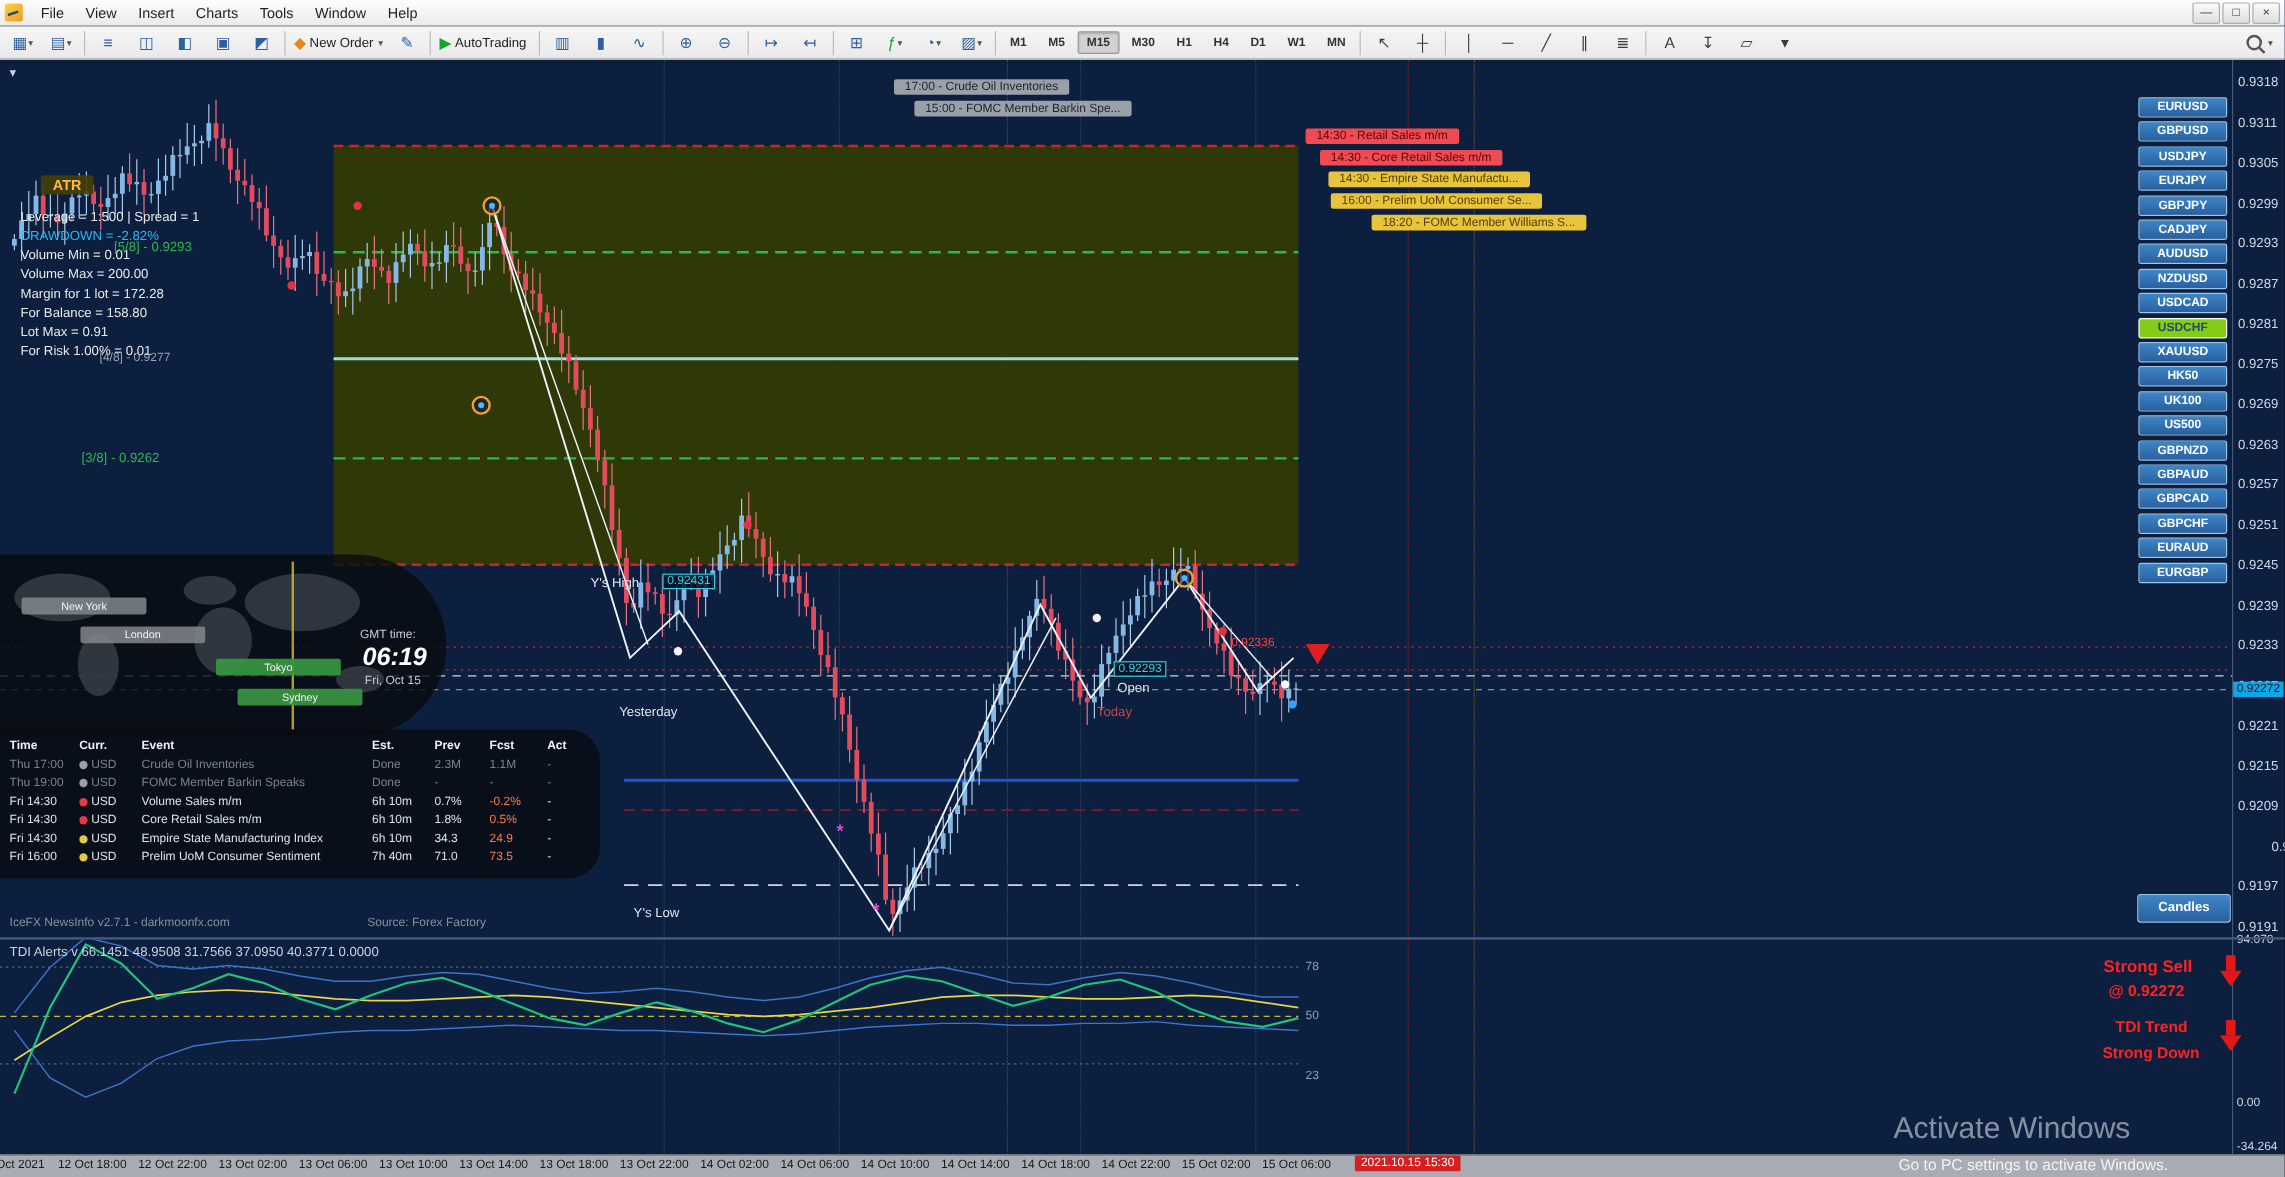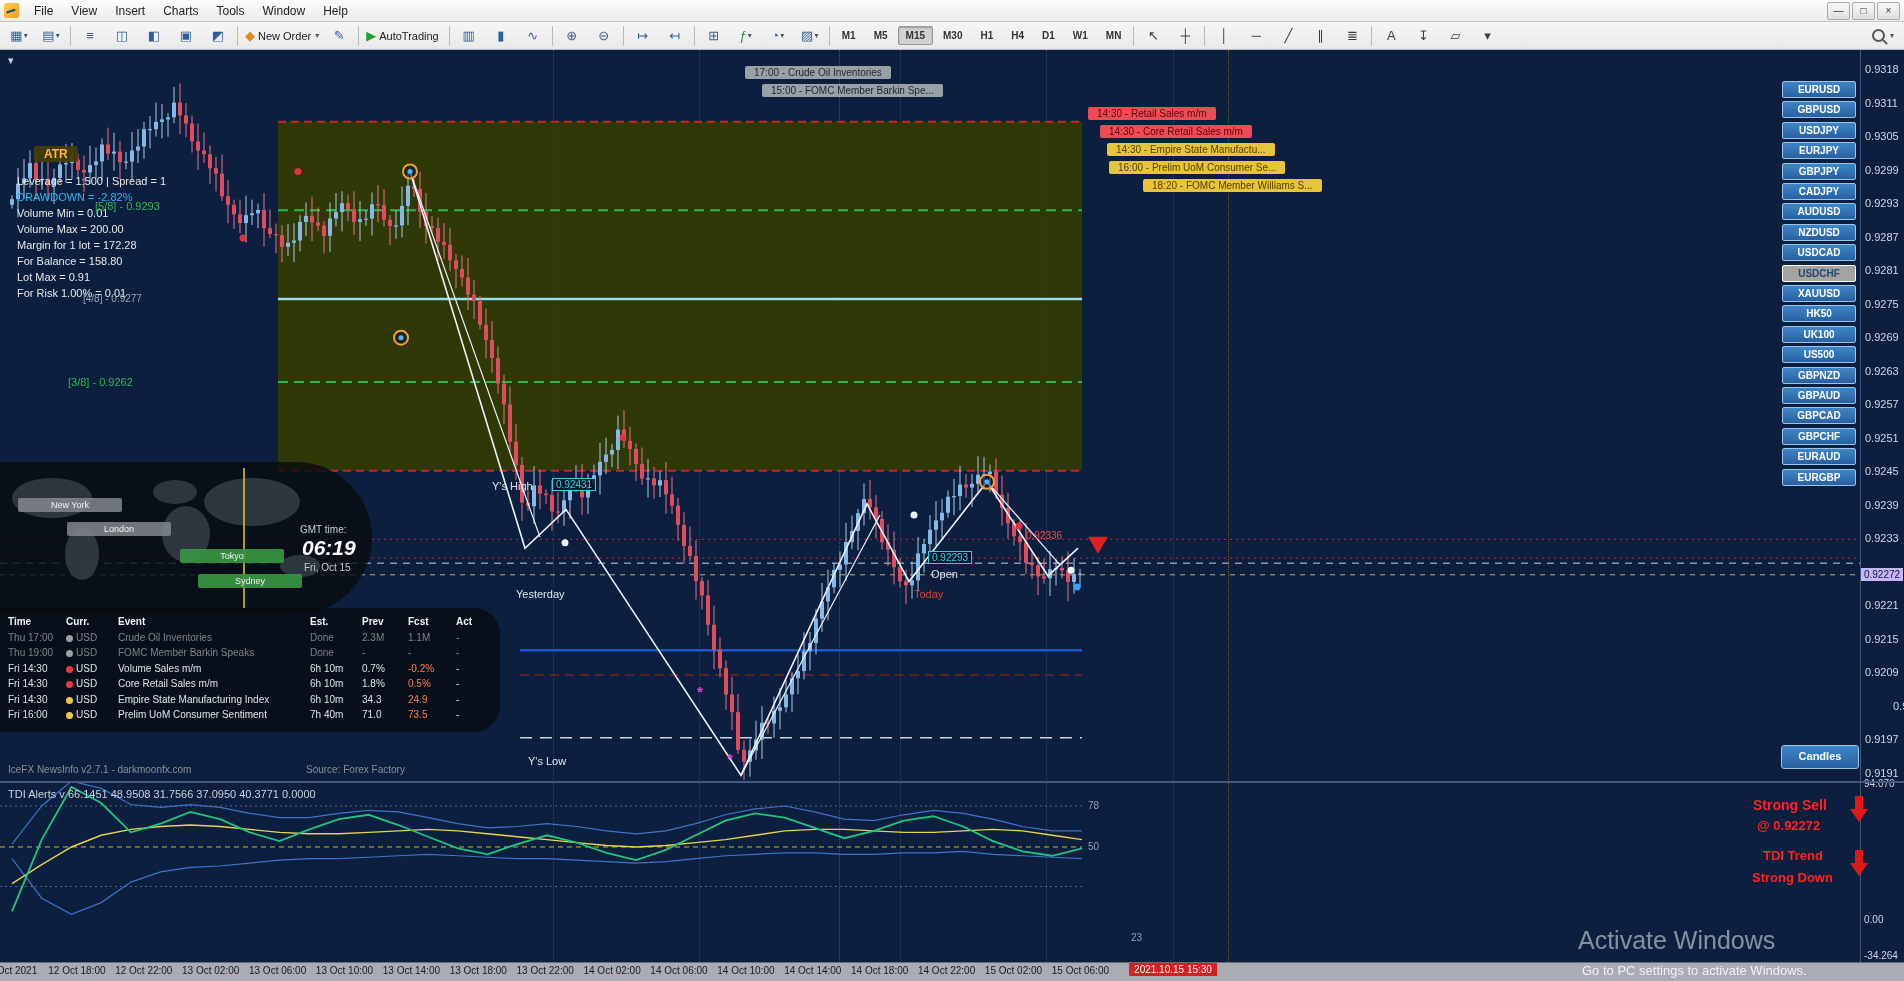--- a/index.html
+++ b/index.html
@@ -77,28 +77,28 @@
   .nt-cell.past{color:#7d828a;}
   .nt-cell.fcst{color:#ff7a50;}
   .dot{display:inline-block;width:7px;height:7px;border-radius:50%;margin-right:3px;vertical-align:-1px;}
   .dot-gray{background:#9aa0a6}.dot-red{background:#e53945}.dot-yellow{background:#e8c93e}
 
   .chart-footer{position:absolute;top:764px;font-size:10px;color:#8a8f96;z-index:11;white-space:nowrap;}
 
   
   .axis-border{position:absolute;left:1860px;top:50px;width:1px;height:912px;background:#44587a;z-index:3;}
   .pa-label{position:absolute;left:1865px;font-size:11px;color:#cfd8e6;z-index:4;}
-  .pa-current{position:absolute;left:1861px;top:568px;width:42px;background:#c4b5fd;color:#15181d;
+  .pa-current{position:absolute;left:1861px;top:568px;width:42px;background:#0ea5e9;color:#15181d;
     font-size:10px;text-align:center;padding:1px 0;z-index:5;}
 
   
   .sym-btn{position:absolute;left:1782px;width:74px;height:17px;font-size:10px;font-weight:bold;color:#fff;
     background:linear-gradient(#3d86c8,#29609f);border:1px solid #9cc3e8;border-radius:2px;text-align:center;
     line-height:16px;z-index:20;box-sizing:border-box;}
-  .sym-btn.selected{background:#a3a3a3;color:#24486e;border-color:#fff;}
+  .sym-btn.selected{background:#84cc16;color:#24486e;border-color:#fff;}
   .candles-btn{position:absolute;left:1781px;top:745px;width:76px;height:22px;font-size:11px;font-weight:bold;color:#fff;
     background:linear-gradient(#3d86c8,#29609f);border:1px solid #9cc3e8;border-radius:3px;z-index:20;
     text-align:center;line-height:21px;}
 
   
   .divider{position:absolute;left:0;top:781px;width:1904px;height:2px;background:#46597c;z-index:12;}
   #tdi-svg{position:absolute;left:0;top:783px;z-index:2;}
   .tdi-title{position:absolute;left:8px;top:788px;font-size:11px;color:#c9d2de;z-index:6;white-space:nowrap;}
   .tdi-lvl{position:absolute;left:1088px;font-size:10px;color:#8fa0b4;z-index:6;}
   .tdi-ax{position:absolute;left:1864px;font-size:10px;color:#cfd8e6;z-index:6;}
@@ -889,14 +889,14 @@
       <div class="ta-label" style="left: 946.6px; top: 965px;">14 Oct 22:00</div>
       <div class="ta-label" style="left: 1013.5px; top: 965px;">15 Oct 02:00</div>
       <div class="ta-label" style="left: 1080.4px; top: 965px;">15 Oct 06:00</div>
     </div>
   <div class="ta-box">2021.10.15 15:30</div>
 
   <div class="wm1">Activate Windows</div>
   <div class="wm2">Go to PC settings to activate Windows.</div>
 <div class="tdi-lvl" style="top: 800px;">78</div>
     <div class="tdi-lvl" style="top: 840.981px;">50</div>
-    <div class="tdi-lvl" style="top: 932px; margin-left: 43px;">23</div>
+    <div class="tdi-lvl" style="top: 891px;">23</div>
   </div>
 
 </body></html>

